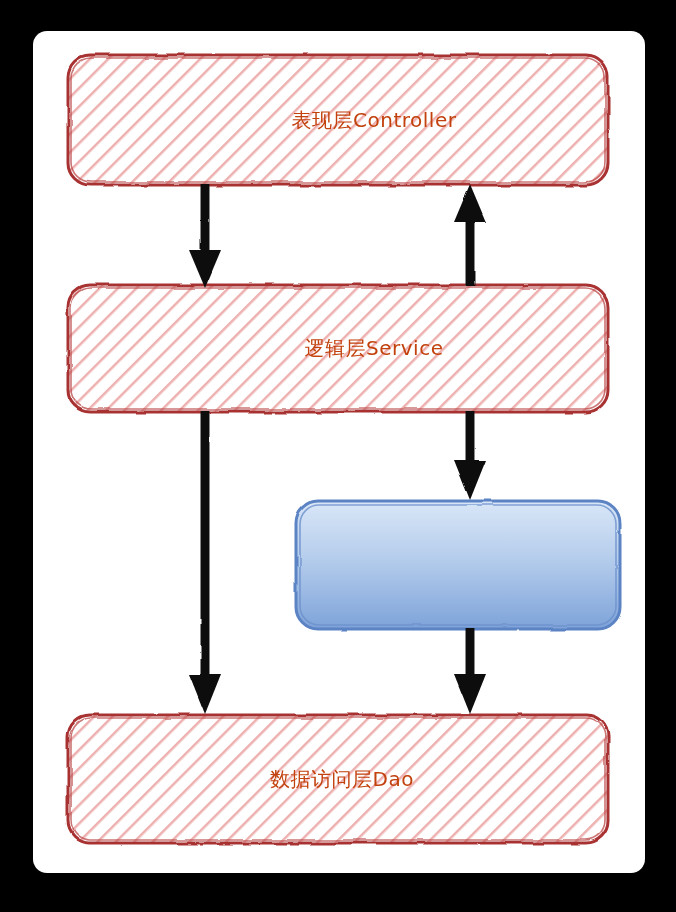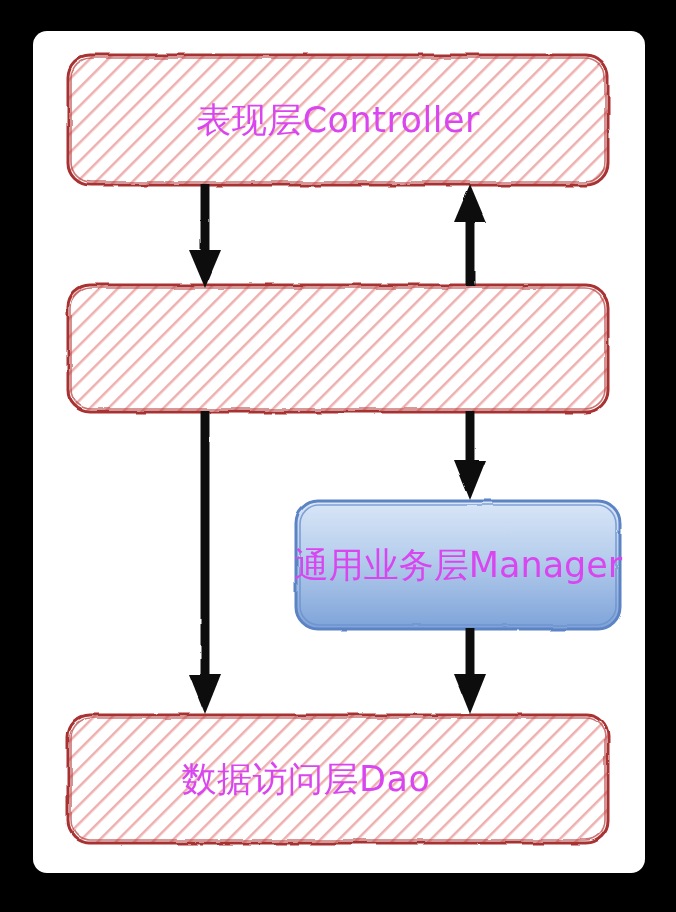--- a/index.html
+++ b/index.html
@@ -41,27 +41,28 @@
     width: 676px;
     height: 912px;
   }
 
   
   .node-label {
     position: absolute;
     display: flex;
     align-items: center;
     justify-content: center;
-    color: #d946ef;
+    color: #c2410c;
     font-family: "DejaVu Sans", "Liberation Sans", sans-serif;
-    font-size: 35px;
+    font-size: 20px;
     font-weight: 500;
     letter-spacing: 0.5px;
     white-space: nowrap;
     pointer-events: none;
+    margin-left: 36px;
   }
   .node-label.small-gap { letter-spacing: 0px; }
 </style>
 </head>
 <body>
 
 <div id="stage">
 
   <div id="canvas"></div>
 
@@ -142,18 +143,18 @@
     </g>
 
     <g filter="url(#rough-soft)">
       <line x1="470" y1="628" x2="470" y2="682" stroke="#111111" stroke-width="9" stroke-linecap="butt"></line>
       <path d="M 454 674 L 486 674 L 470 714 Z" fill="#111111"></path>
     </g>
   </svg>
 
   <div class="node-label" style="left:68px; top:55px; width:540px; height:130px;">表现层Controller</div>
 
+  <div class="node-label" style="left:68px; top:285px; width:540px; height:127px;">逻辑层Service</div>
 
-  <div class="node-label small-gap" style="left:296px; top:501px; width:324px; height:128px;">通用业务层Manager</div>
 
   <div class="node-label" style="left:68px; top:715px; width:476px; height:128px;">数据访问层Dao</div>
 
 </div>
 
 </body></html>

